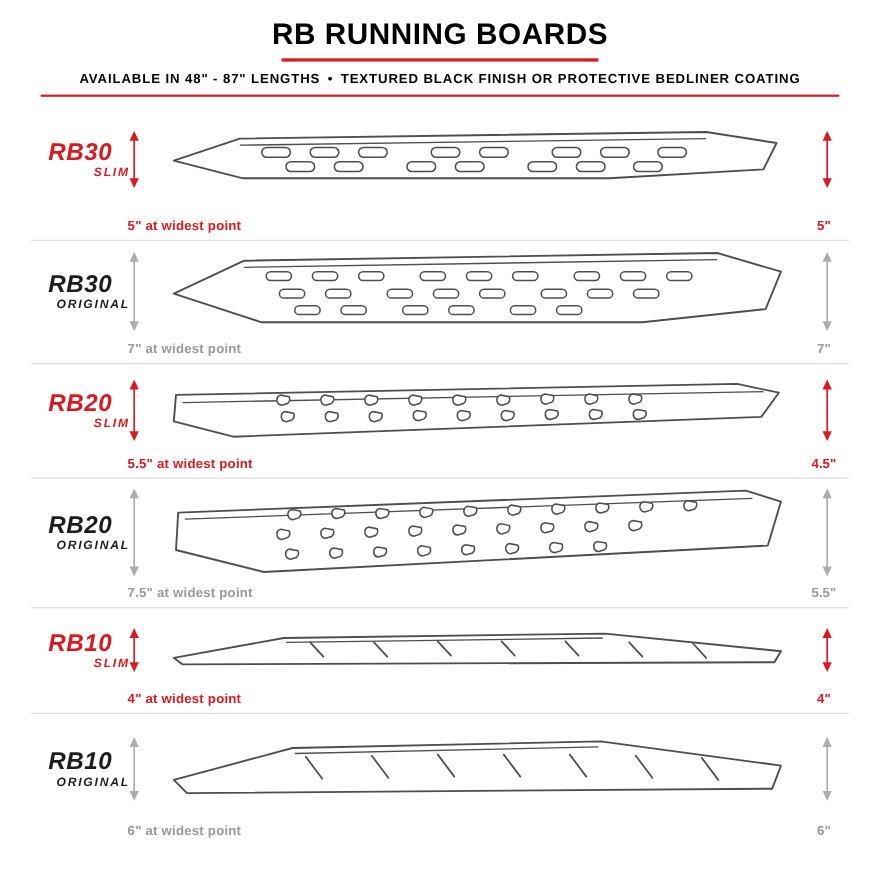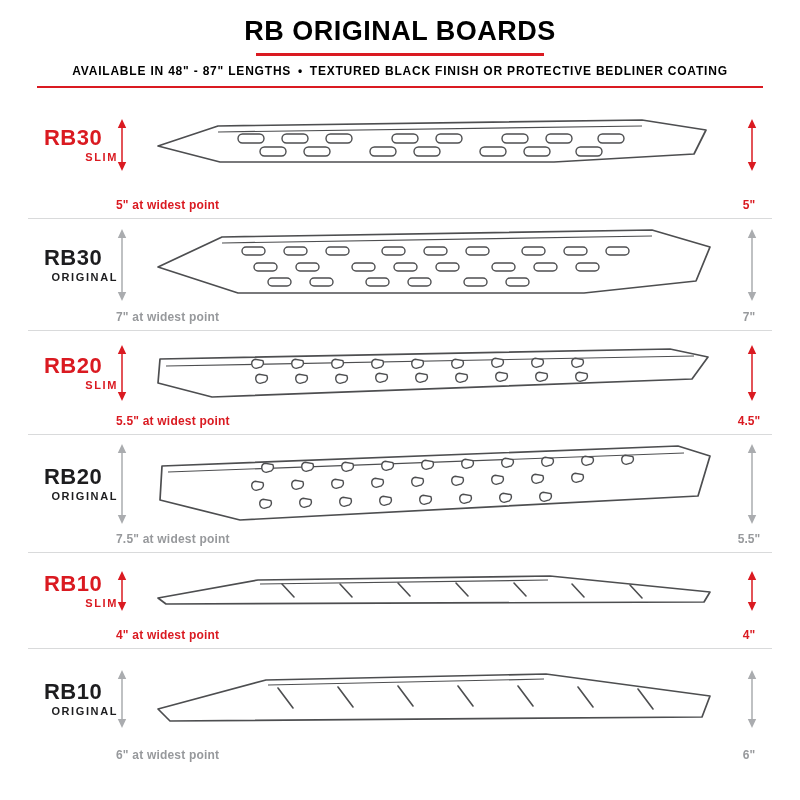--- a/index.html
+++ b/index.html
@@ -16,21 +16,21 @@
   .subtitle { font-size:12px; font-weight:bold; letter-spacing:0.8px; color:#000; }
 
   
   .rows { }
   .row { position:relative; margin:0 28px; }
   .row + .row { border-top:1px solid #d9dadb; }
   .r1 { height:126px; } .r2 { height:112px; } .r3 { height:104px; }
   .r4 { height:118px; } .r5 { height:96px; }  .r6 { height:120px; }
   .footer-space { height:32px; }
 
-  .row-main { position:absolute; left:0; right:0; top:4px; bottom:24px; }
+  .row-main { position:absolute; left:0; right:0; top:4px; bottom:24px;font-style:italic; }
   .model-block { position:absolute; left:0; top:50%; transform:translateY(-50%); width:90px; text-align:center; }
   .model { font-size:22px; font-weight:bold; letter-spacing:0.5px; line-height:1.05; }
   .variant { font-size:11px; font-weight:bold; letter-spacing:1.6px; margin-top:2px;text-align:right; }
 
   .board-zone { position:absolute; left:112px; right:40px; top:0; bottom:0;
                 display:flex; align-items:center; justify-content:center; }
   svg.board { stroke:#4d4e50; }
   svg.board .shape { fill:#ffffff; stroke-width:1.7; stroke-linejoin:round; }
   svg.board .inner { fill:none; stroke-width:1.2; }
   svg.board use { fill:#ffffff; stroke-width:1.4; }
@@ -61,21 +61,21 @@
 
   <svg width="0" height="0" style="position:absolute" aria-hidden="true">
     <defs>
       <rect id="ov" width="26" height="9" rx="4.5"></rect>
       <rect id="ov2" width="23" height="8" rx="4"></rect>
       <path id="td" d="M1.8,6.5 Q1.2,2.2 5.2,1.2 L12.8,2.6 Q14.6,6.2 11.4,8.8 L6.2,10.4 Q2.4,10 1.8,6.5 Z"></path>
     </defs>
   </svg>
 
   <header class="header">
-    <h1 class="title">RB ORIGINAL BOARDS</h1>
+    <h1 class="title">RB RUNNING BOARDS</h1>
     <div class="rule rule-short"></div>
     <div class="subtitle">AVAILABLE IN 48" - 87" LENGTHS • TEXTURED BLACK FINISH OR PROTECTIVE BEDLINER COATING</div>
     <div class="rule rule-long"></div>
   </header>
 
   <div class="rows">
 
     <section class="row r1 accent-red">
       <div class="row-main">
         <div class="model-block">

